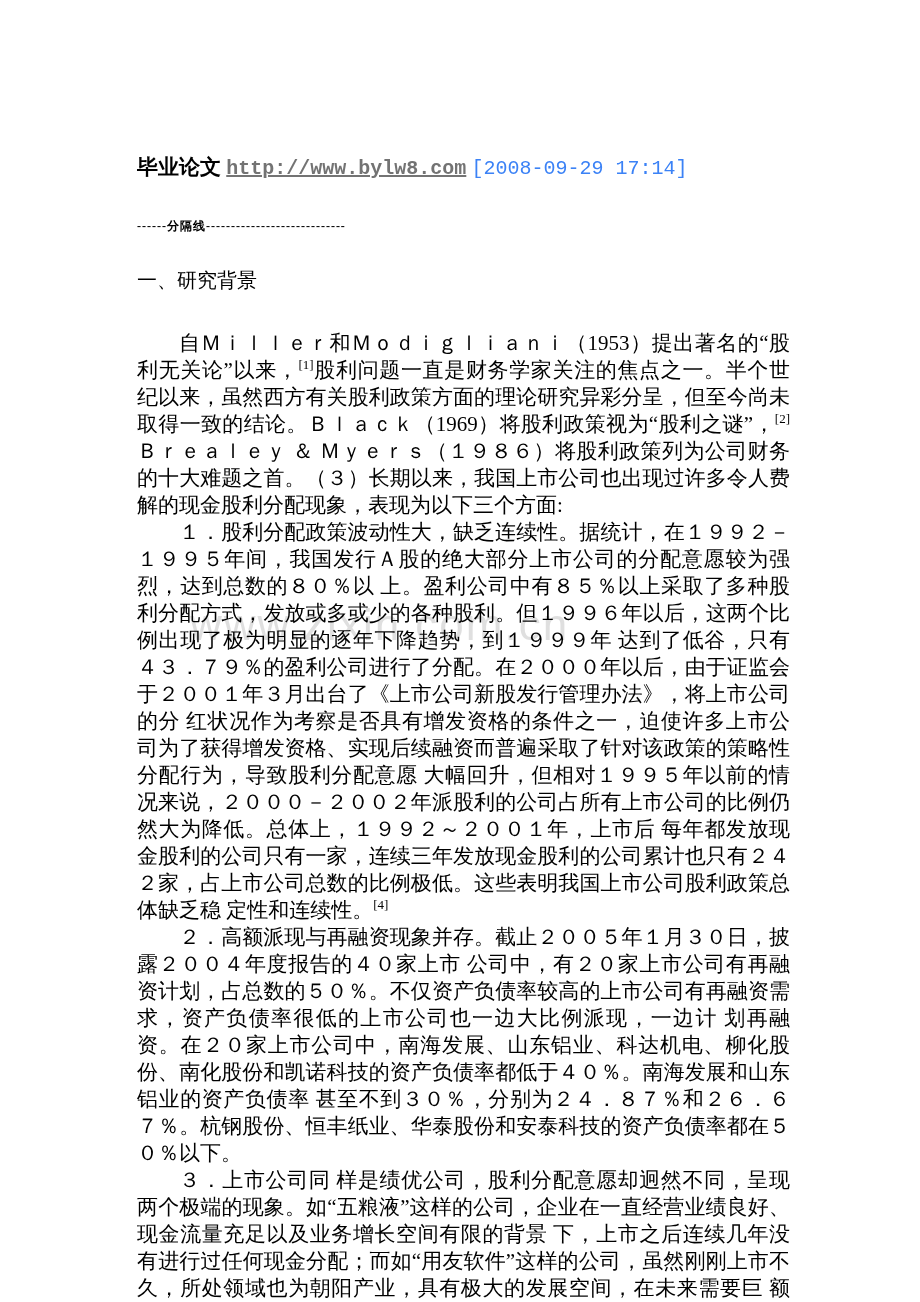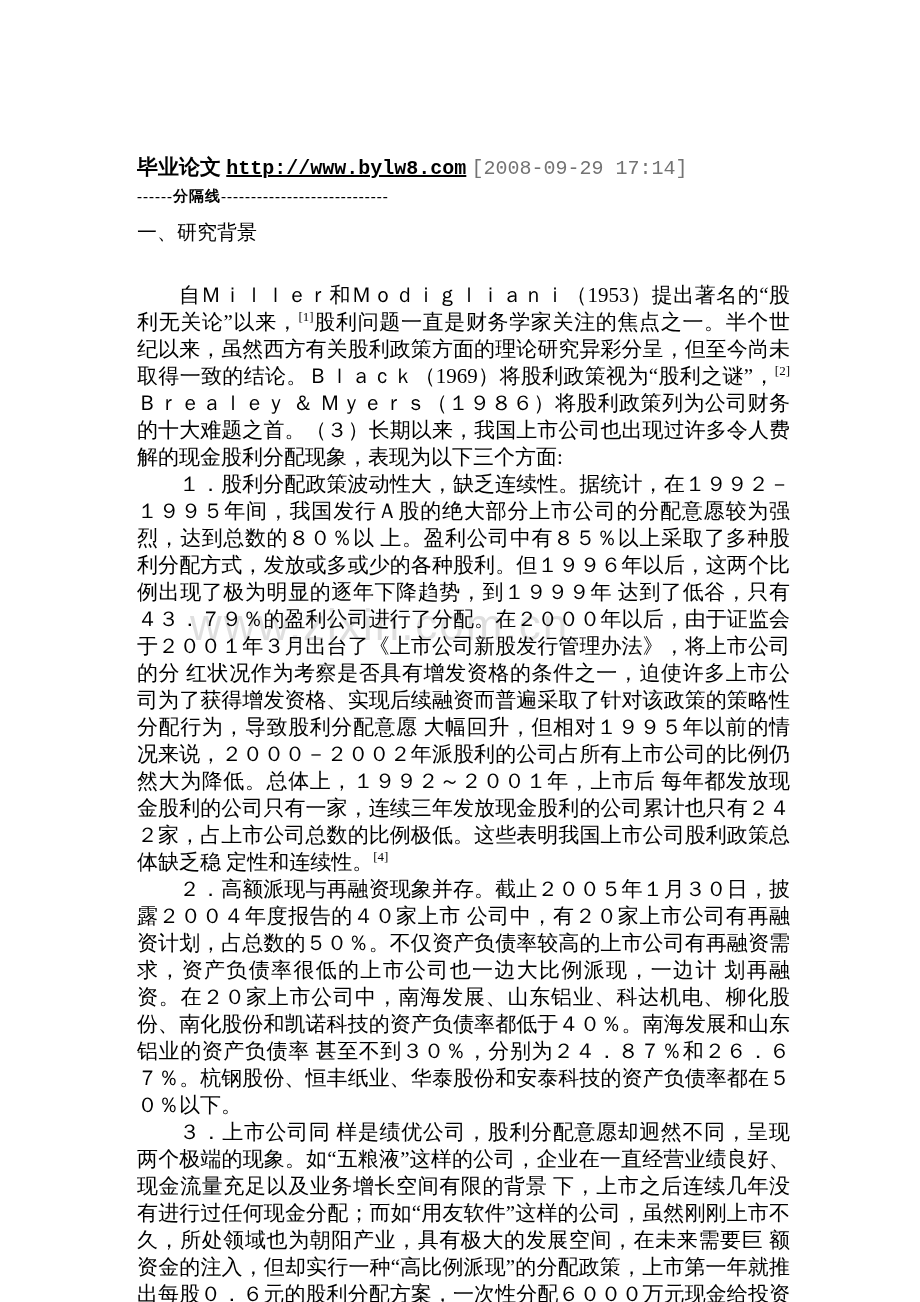--- a/index.html
+++ b/index.html
@@ -53,38 +53,39 @@
     font-size: 21px;
     line-height: 30px;
   }
   .meta-label {
     font-weight: bold;
     margin-top: 36px;
   }
   .meta-link {
     font-family: "Liberation Mono", "DejaVu Sans Mono", monospace;
     font-size: 20px;
-    color: #000000;
+    color: #737373;
     text-decoration: underline;
     font-weight: bold;
   }
   .meta-date {
     font-family: "Liberation Mono", "DejaVu Sans Mono", monospace;
     font-size: 20px;
-    color: #737373;
+    color: #3b82f6;
   }
   .separator {
-    font-size: 15px;
+    margin-top: 30px;
+    font-size: 12px;
     font-weight: bold;
     line-height: 24px;
     letter-spacing: 1px;
     white-space: nowrap;
   }
   .section-heading {
-    margin-top: 10px;
+    margin-top: 28px;
     font-size: 20px;
     line-height: 28px;
   }
   .body-text {
     margin-top: 36px;
     font-size: 21px;
     line-height: 27px;
     text-align: justify;
   }
   .body-text p {

